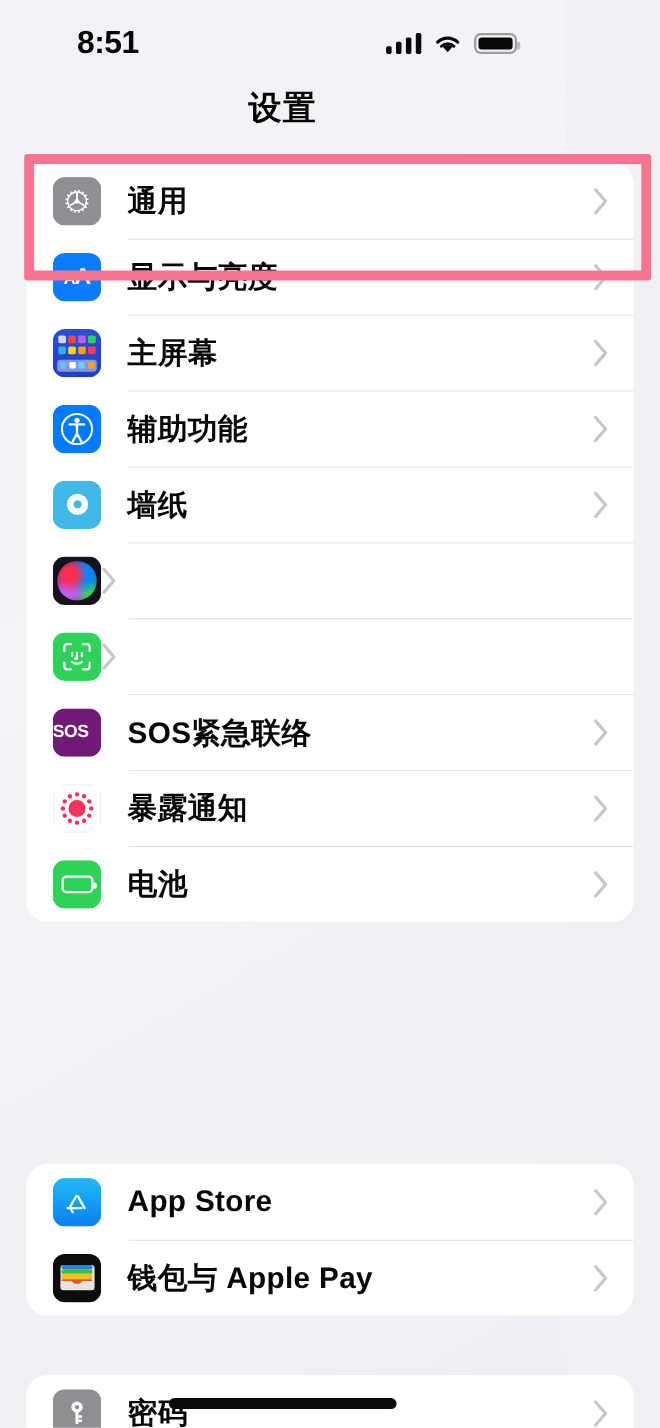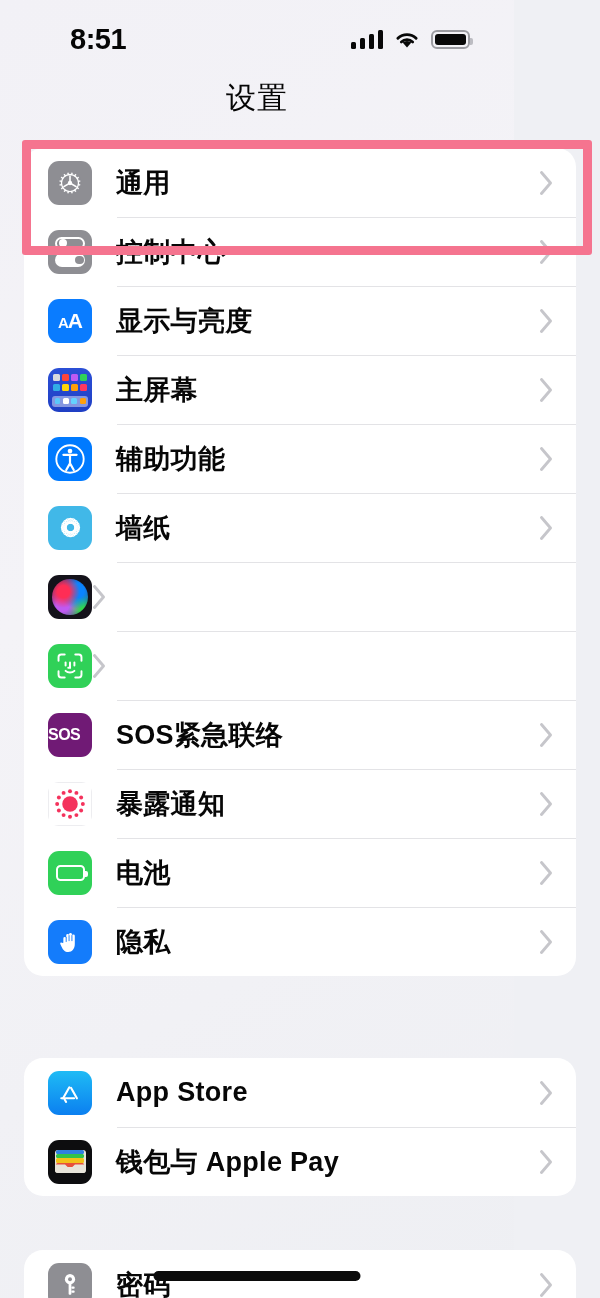--- a/index.html
+++ b/index.html
@@ -39,21 +39,21 @@
   }
   .batt::after {
     content: ""; position: absolute; right: -5px; top: 6px;
     width: 3px; height: 7px; background: #bcbcc2; border-radius: 0 2px 2px 0;
   }
   .batt-fill { width: 100%; height: 100%; background: #080808; border-radius: 3px; }
 
   
   .navtitle {
     position: absolute; top: 78px; left: 0; right: 0;
-    text-align: center; font-size: 30px; font-weight: 400;
+    text-align: center; font-size: 30px; font-weight: 700;
     color: #050505; letter-spacing: 1px;
   }
 
   
   .card {
     position: absolute; left: 24px; width: 552px;
     background: #ffffff; border-radius: 19px; overflow: hidden;
   }
   .row {
     position: relative; height: 69px;
@@ -163,36 +163,20 @@
         </svg>
             </div>
           </div>
           <div class="label">通用</div>
           <svg class="chev" viewBox="0 0 15 26">
             <path d="M2.5 2.5 L11.5 13 L2.5 23.5" fill="none" stroke="#c2c2c7" stroke-width="2.9" stroke-linecap="round" stroke-linejoin="round"></path>
           </svg>
         </div>
         <div class="row">
           <div class="ic">
-            <div style="width:100%;height:100%;background:#8e8e93;display:flex;flex-direction:column;align-items:center;justify-content:center;gap:3px">
-        <div style="width:30px;height:13.5px;border-radius:8px;border:2px solid #fff;display:flex;align-items:center;justify-content:flex-start;padding:0 1.5px">
-                <div style="width:8px;height:8px;border-radius:50%;background:#fff"></div>
-              </div>
-        <div style="width:30px;height:13.5px;border-radius:8px;background:#fff;display:flex;align-items:center;justify-content:flex-end;padding:0 1.5px">
-                <div style="width:8.5px;height:8.5px;border-radius:50%;background:#8e8e93"></div>
-              </div>
-      </div>
-          </div>
-          <div class="label">控制中心</div>
-          <svg class="chev" viewBox="0 0 15 26">
-            <path d="M2.5 2.5 L11.5 13 L2.5 23.5" fill="none" stroke="#c2c2c7" stroke-width="2.9" stroke-linecap="round" stroke-linejoin="round"></path>
-          </svg>
-        </div>
-        <div class="row">
-          <div class="ic">
             <div style="width:100%;height:100%;background:#0a7 aFF;background:#0a7cff;display:flex;align-items:center;justify-content:center">
         <span style="color:#fff;font-size:19px;font-weight:600;letter-spacing:-1px;font-family:'Liberation Sans',sans-serif"><span style="font-size:15px">A</span><span style="font-size:21px">A</span></span>
             </div>
           </div>
           <div class="label">显示与亮度</div>
           <svg class="chev" viewBox="0 0 15 26">
             <path d="M2.5 2.5 L11.5 13 L2.5 23.5" fill="none" stroke="#c2c2c7" stroke-width="2.9" stroke-linecap="round" stroke-linejoin="round"></path>
           </svg>
         </div>
         <div class="row">
@@ -337,38 +321,20 @@
         <div style="width:29px;height:16px;border:2.4px solid #fff;border-radius:4.5px;position:relative">
           <div style="position:absolute;right:-5px;top:4px;width:3px;height:6px;background:#fff;border-radius:0 2px 2px 0"></div>
               </div>
             </div>
           </div>
           <div class="label">电池</div>
           <svg class="chev" viewBox="0 0 15 26">
             <path d="M2.5 2.5 L11.5 13 L2.5 23.5" fill="none" stroke="#c2c2c7" stroke-width="2.9" stroke-linecap="round" stroke-linejoin="round"></path>
           </svg>
         </div>
-        <div class="row">
-          <div class="ic">
-            <div style="width:100%;height:100%;background:#147cfb;display:flex;align-items:center;justify-content:center">
-        <svg viewBox="0 0 32 32" style="width:27px;height:27px" fill="#fff">
-          <path d="M7.5 17.5 V12.5 a1.7 1.7 0 0 1 3.4 0 v-3.7 a1.7 1.7 0 0 1 3.4 0 v-1.1 a1.7 1.7 0 0 1 3.4 0 v1.6 a1.7 1.7 0 0 1 3.4 0 V19 c0 5.6-3.2 9.5-7.8 9.5 -4.2 0-6.2-2.6-7.9-6.3 l-1.5-3.3 c-.6-1.3 1.2-2.4 2-1.2z"></path>
-          <g stroke="#147cfb" stroke-width="1.1">
-                  <line x1="10.9" y1="10.5" x2="10.9" y2="16.5"></line>
-                  <line x1="14.3" y1="8.5" x2="14.3" y2="15.5"></line>
-                  <line x1="17.7" y1="8.5" x2="17.7" y2="15.5"></line>
-                </g>
-        </svg>
-            </div>
-          </div>
-          <div class="label">隐私</div>
-          <svg class="chev" viewBox="0 0 15 26">
-            <path d="M2.5 2.5 L11.5 13 L2.5 23.5" fill="none" stroke="#c2c2c7" stroke-width="2.9" stroke-linecap="round" stroke-linejoin="round"></path>
-          </svg>
-        </div>
       </div>
       <div class="card" style="top: 1058px;">
         <div class="row">
           <div class="ic">
             <div style="width:100%;height:100%;background:linear-gradient(180deg,#1fbbf5,#0b7ff0);display:flex;align-items:center;justify-content:center">
         <svg viewBox="0 0 32 32" style="width:26px;height:26px" stroke="#fff" stroke-width="2.6" stroke-linecap="round" fill="none">
           <path d="M7.5 22.5 L15.2 9"></path>
                 <path d="M24.5 22.5 L17.2 9.6"></path>
                 <path d="M5.3 22.5 H21"></path>
                 <path d="M11.2 27 L9.6 24.3"></path>

